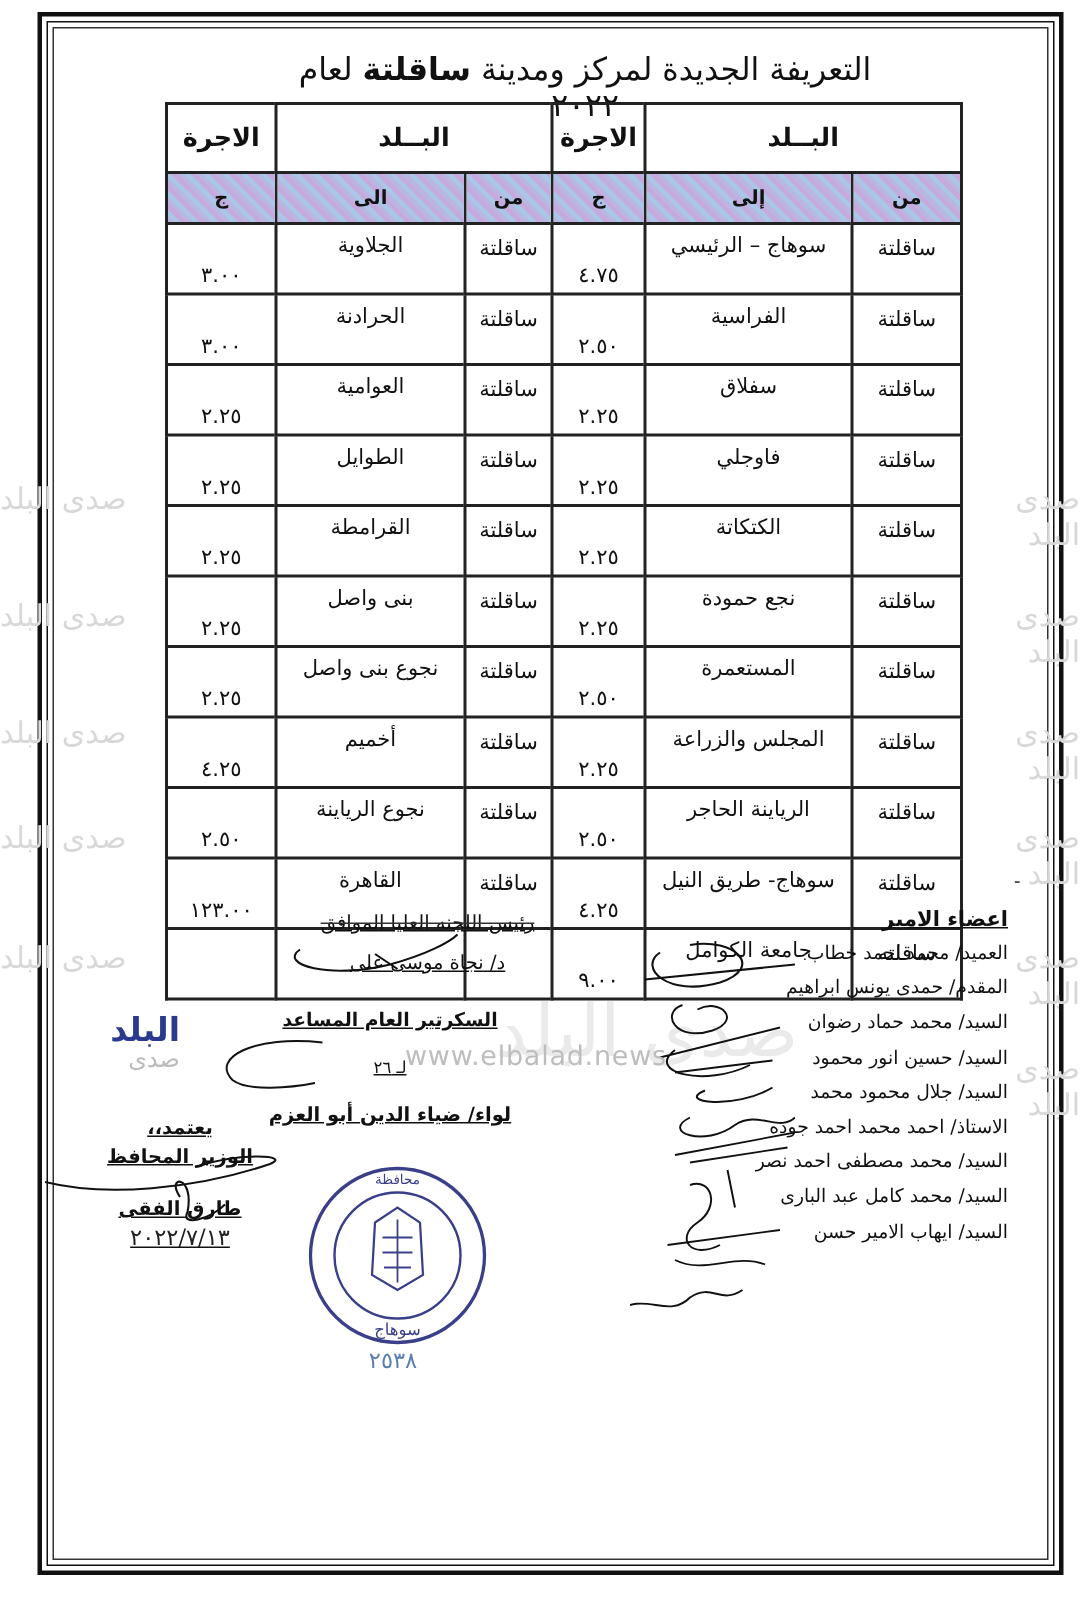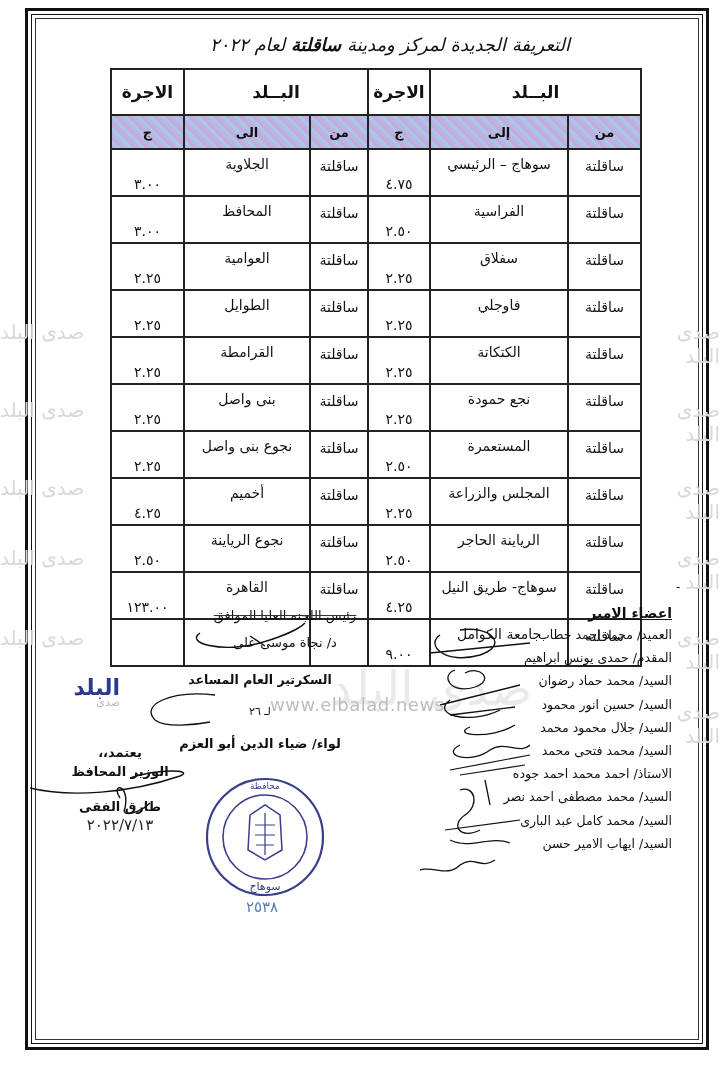--- a/index.html
+++ b/index.html
@@ -14,21 +14,21 @@
     .frame-inner {
       position: absolute; left: 31px; top: 14px; width: 672px; height: 1030px;
       border: 1.5px solid #111; box-sizing: border-box;
     }
     .frame-inner2 {
       position: absolute; left: 35px; top: 18px; width: 664px; height: 1022px;
       border: 1px solid #333; box-sizing: border-box;
     }
     .title {
       position: absolute; left: 180px; top: 34px; width: 420px; text-align: center;
-      direction: rtl; font-size: 18px; font-family: "DejaVu Sans", sans-serif; font-style: italic;
+      direction: rtl; font-size: 21px; font-family: "DejaVu Sans", sans-serif;
     }
     .title b { font-weight: bold; }
     table.tariff {
       position: absolute; left: 110px; top: 68px; width: 530px;
       border-collapse: collapse; direction: rtl; table-layout: fixed;
     }
     table.tariff td, table.tariff th {
       border: 2px solid #222; padding: 0; height: 37px; font-size: 14px;
       vertical-align: top; position: relative;
     }
@@ -42,39 +42,39 @@
     .cell-fare { text-align: center; vertical-align: bottom !important; padding-bottom: 3px !important; direction: ltr; font-size: 14px; margin-left: 31px; }
     .watermark {
       position: absolute; color: #d8d8d8; font-size: 20px; direction: rtl; font-family: "DejaVu Sans", sans-serif;
       pointer-events: none;
     }
     .committee {
       position: absolute; left: 440px; top: 605px; width: 232px; direction: rtl; text-align: right;
     }
     .committee .head { font-weight: bold; font-size: 14px; text-decoration: underline; margin-bottom: 2px; }
     .committee .member { font-size: 12.5px; line-height: 23.2px; white-space: nowrap; }
-    .approver-block { position: absolute; direction: rtl; text-align: center; }
+    .approver-block { position: absolute; direction: rtl; text-align: center; text-decoration: underline; }
     .chair { left: 190px; top: 608px; width: 190px; }
     .chair .role { font-size: 13px; text-decoration: line-through; text-decoration-color: #333; }
     .chair .name { font-size: 13px; margin-top: 12px; }
     .secretary { left: 160px; top: 672px; width: 200px; }
     .secretary .role { font-size: 12.5px; font-weight: bold; }
     .secretary .num { font-size: 11px; margin: 18px 0; }
     .secretary .name { font-size: 13px; font-weight: bold; }
     .governor { left: 60px; top: 745px; width: 120px; }
     .governor .approve { font-size: 13px; font-weight: bold; }
     .governor .role { font-size: 13px; font-weight: bold; margin-top: 4px; }
     .governor .name { font-size: 13px; font-weight: bold; margin-top: 20px; }
     .governor .date { font-size: 15px; margin-top: 2px; font-family: "DejaVu Serif", serif; color: #222; direction: ltr; }
     .stamp {
       position: absolute; left: 190px; top: 775px; width: 150px; height: 140px;
     }
     .logo { position: absolute; left: 50px; top: 675px; width: 70px; height: 50px; direction: rtl; }
     .logo .main { font-size: 22px; font-weight: bold; color: #2b3a8f; }
-    .logo .sub { font-size: 11px; color: #bbb; margin-top: -4px; }
+    .logo .sub { font-size: 16px; color: #bbb; margin-top: -4px; }
     .site-url { position: absolute; left: 270px; top: 694px; font-size: 18px; color: #bdbdbd; letter-spacing: 0.5px; }
     .sig { position: absolute; pointer-events: none; }
     .dash { position: absolute; left: 676px; top: 580px; font-size: 12px; }
   </style>
 </head>
 <body>
 
 <div class="frame-outer"></div>
 <div class="frame-inner"></div>
 <div class="frame-inner2"></div>
@@ -130,21 +130,21 @@
         <td class="cell-fare">٤.٧٥</td>
         <td class="cell-from">ساقلتة</td>
         <td class="cell-to">الجلاوية</td>
         <td class="cell-fare">٣.٠٠</td>
       </tr>
       <tr>
         <td class="cell-from">ساقلتة</td>
         <td class="cell-to">الفراسية</td>
         <td class="cell-fare">٢.٥٠</td>
         <td class="cell-from">ساقلتة</td>
-        <td class="cell-to">المحافظ</td>
+        <td class="cell-to">الحرادنة</td>
         <td class="cell-fare">٣.٠٠</td>
       </tr>
       <tr>
         <td class="cell-from">ساقلتة</td>
         <td class="cell-to">سفلاق</td>
         <td class="cell-fare">٢.٢٥</td>
         <td class="cell-from">ساقلتة</td>
         <td class="cell-to">العوامية</td>
         <td class="cell-fare">٢.٢٥</td>
       </tr>
@@ -217,21 +217,20 @@
 
 <div class="dash">-</div>
 
 <div class="committee">
   <div class="head">اعضاء الامير</div>
   <div class="member">العميد/ محمد احمد خطاب</div>
   <div class="member">المقدم/ حمدى يونس ابراهيم</div>
   <div class="member">السيد/ محمد حماد رضوان</div>
   <div class="member">السيد/ حسين انور محمود</div>
   <div class="member">السيد/ جلال محمود محمد</div>
-  <div class="member">السيد/ محمد فتحى محمد</div>
   <div class="member">الاستاذ/ احمد محمد احمد جوده</div>
   <div class="member">السيد/ محمد مصطفى احمد نصر</div>
   <div class="member">السيد/ محمد كامل عبد البارى</div>
   <div class="member">السيد/ ايهاب الامير حسن</div>
 </div>
 
 <svg class="sig" style="left:420px;top:615px;" width="110" height="280" viewBox="0 0 110 280">
   <path d="M20 20 C5 30, 25 50, 60 40 C90 30, 70 10, 40 15 M10 38 L110 28" stroke="#111" fill="none" stroke-width="1.4"></path>
   <path d="M35 55 C20 60, 30 80, 55 72 C75 65, 60 50, 45 58 M20 90 L100 70 M30 85 C10 100, 50 110, 80 95" stroke="#111" fill="none" stroke-width="1.3"></path>
   <path d="M30 100 L95 92 M50 112 C30 120, 70 125, 95 110" stroke="#111" fill="none" stroke-width="1.3"></path>

